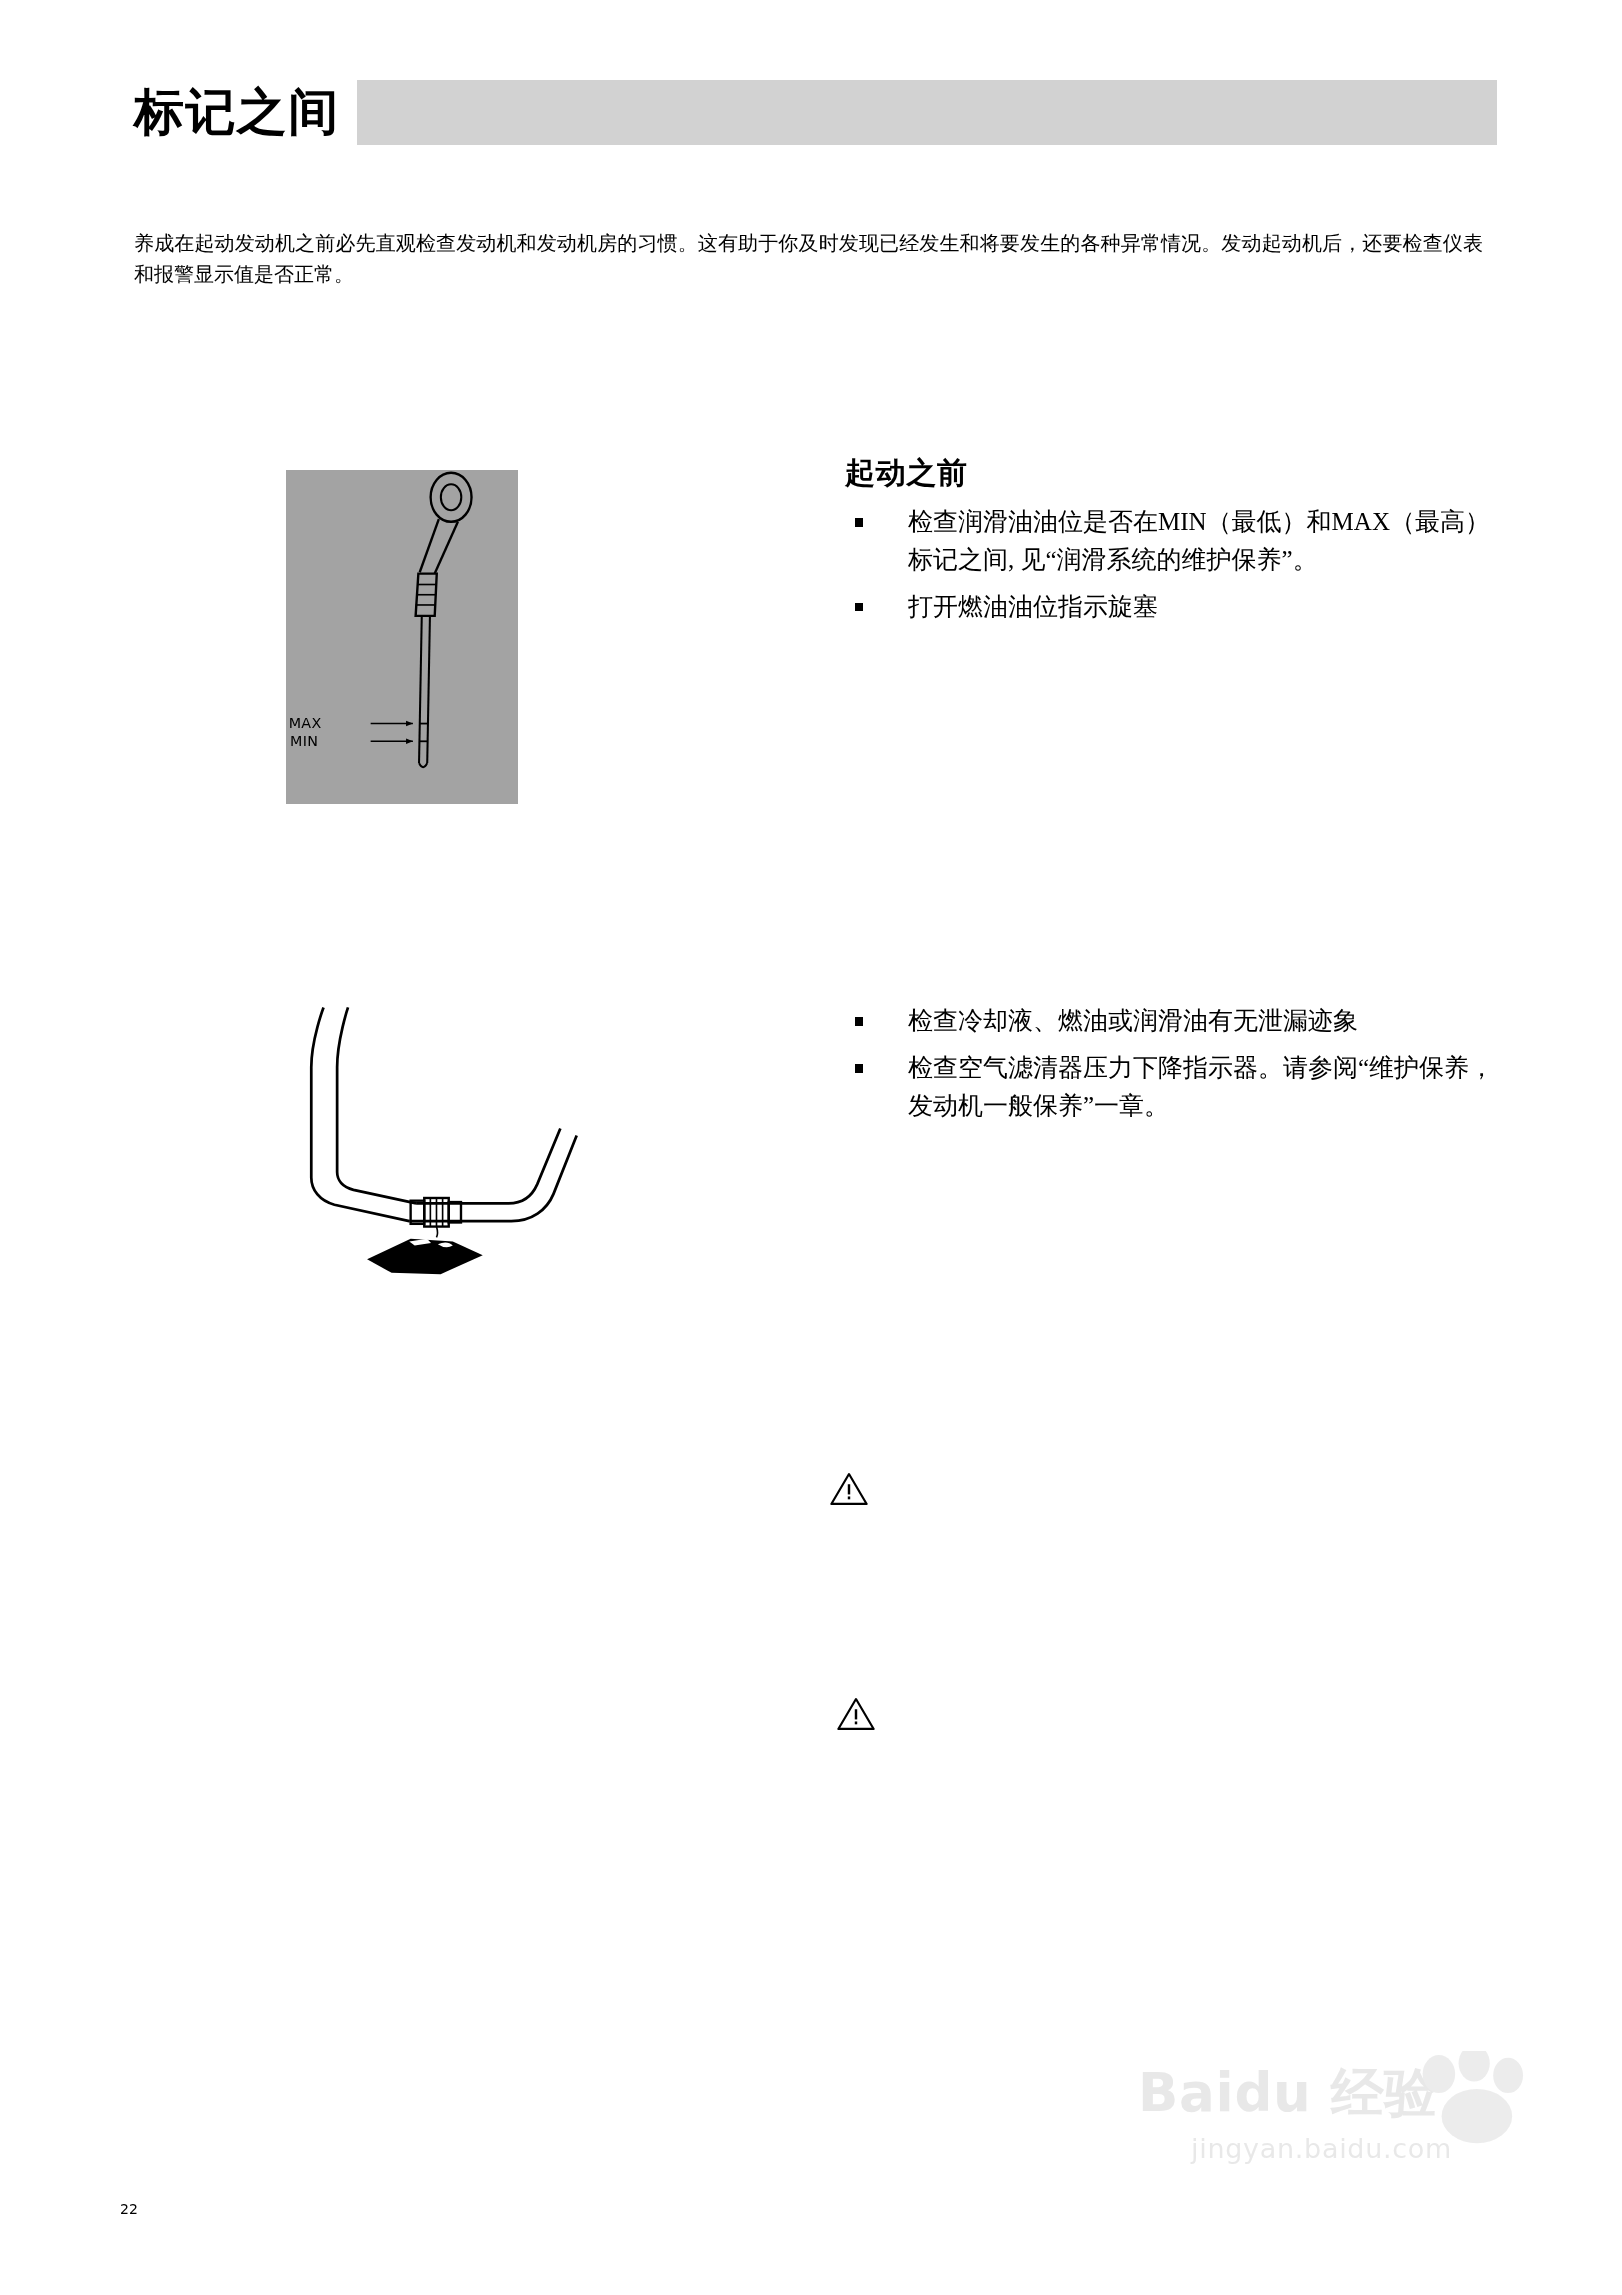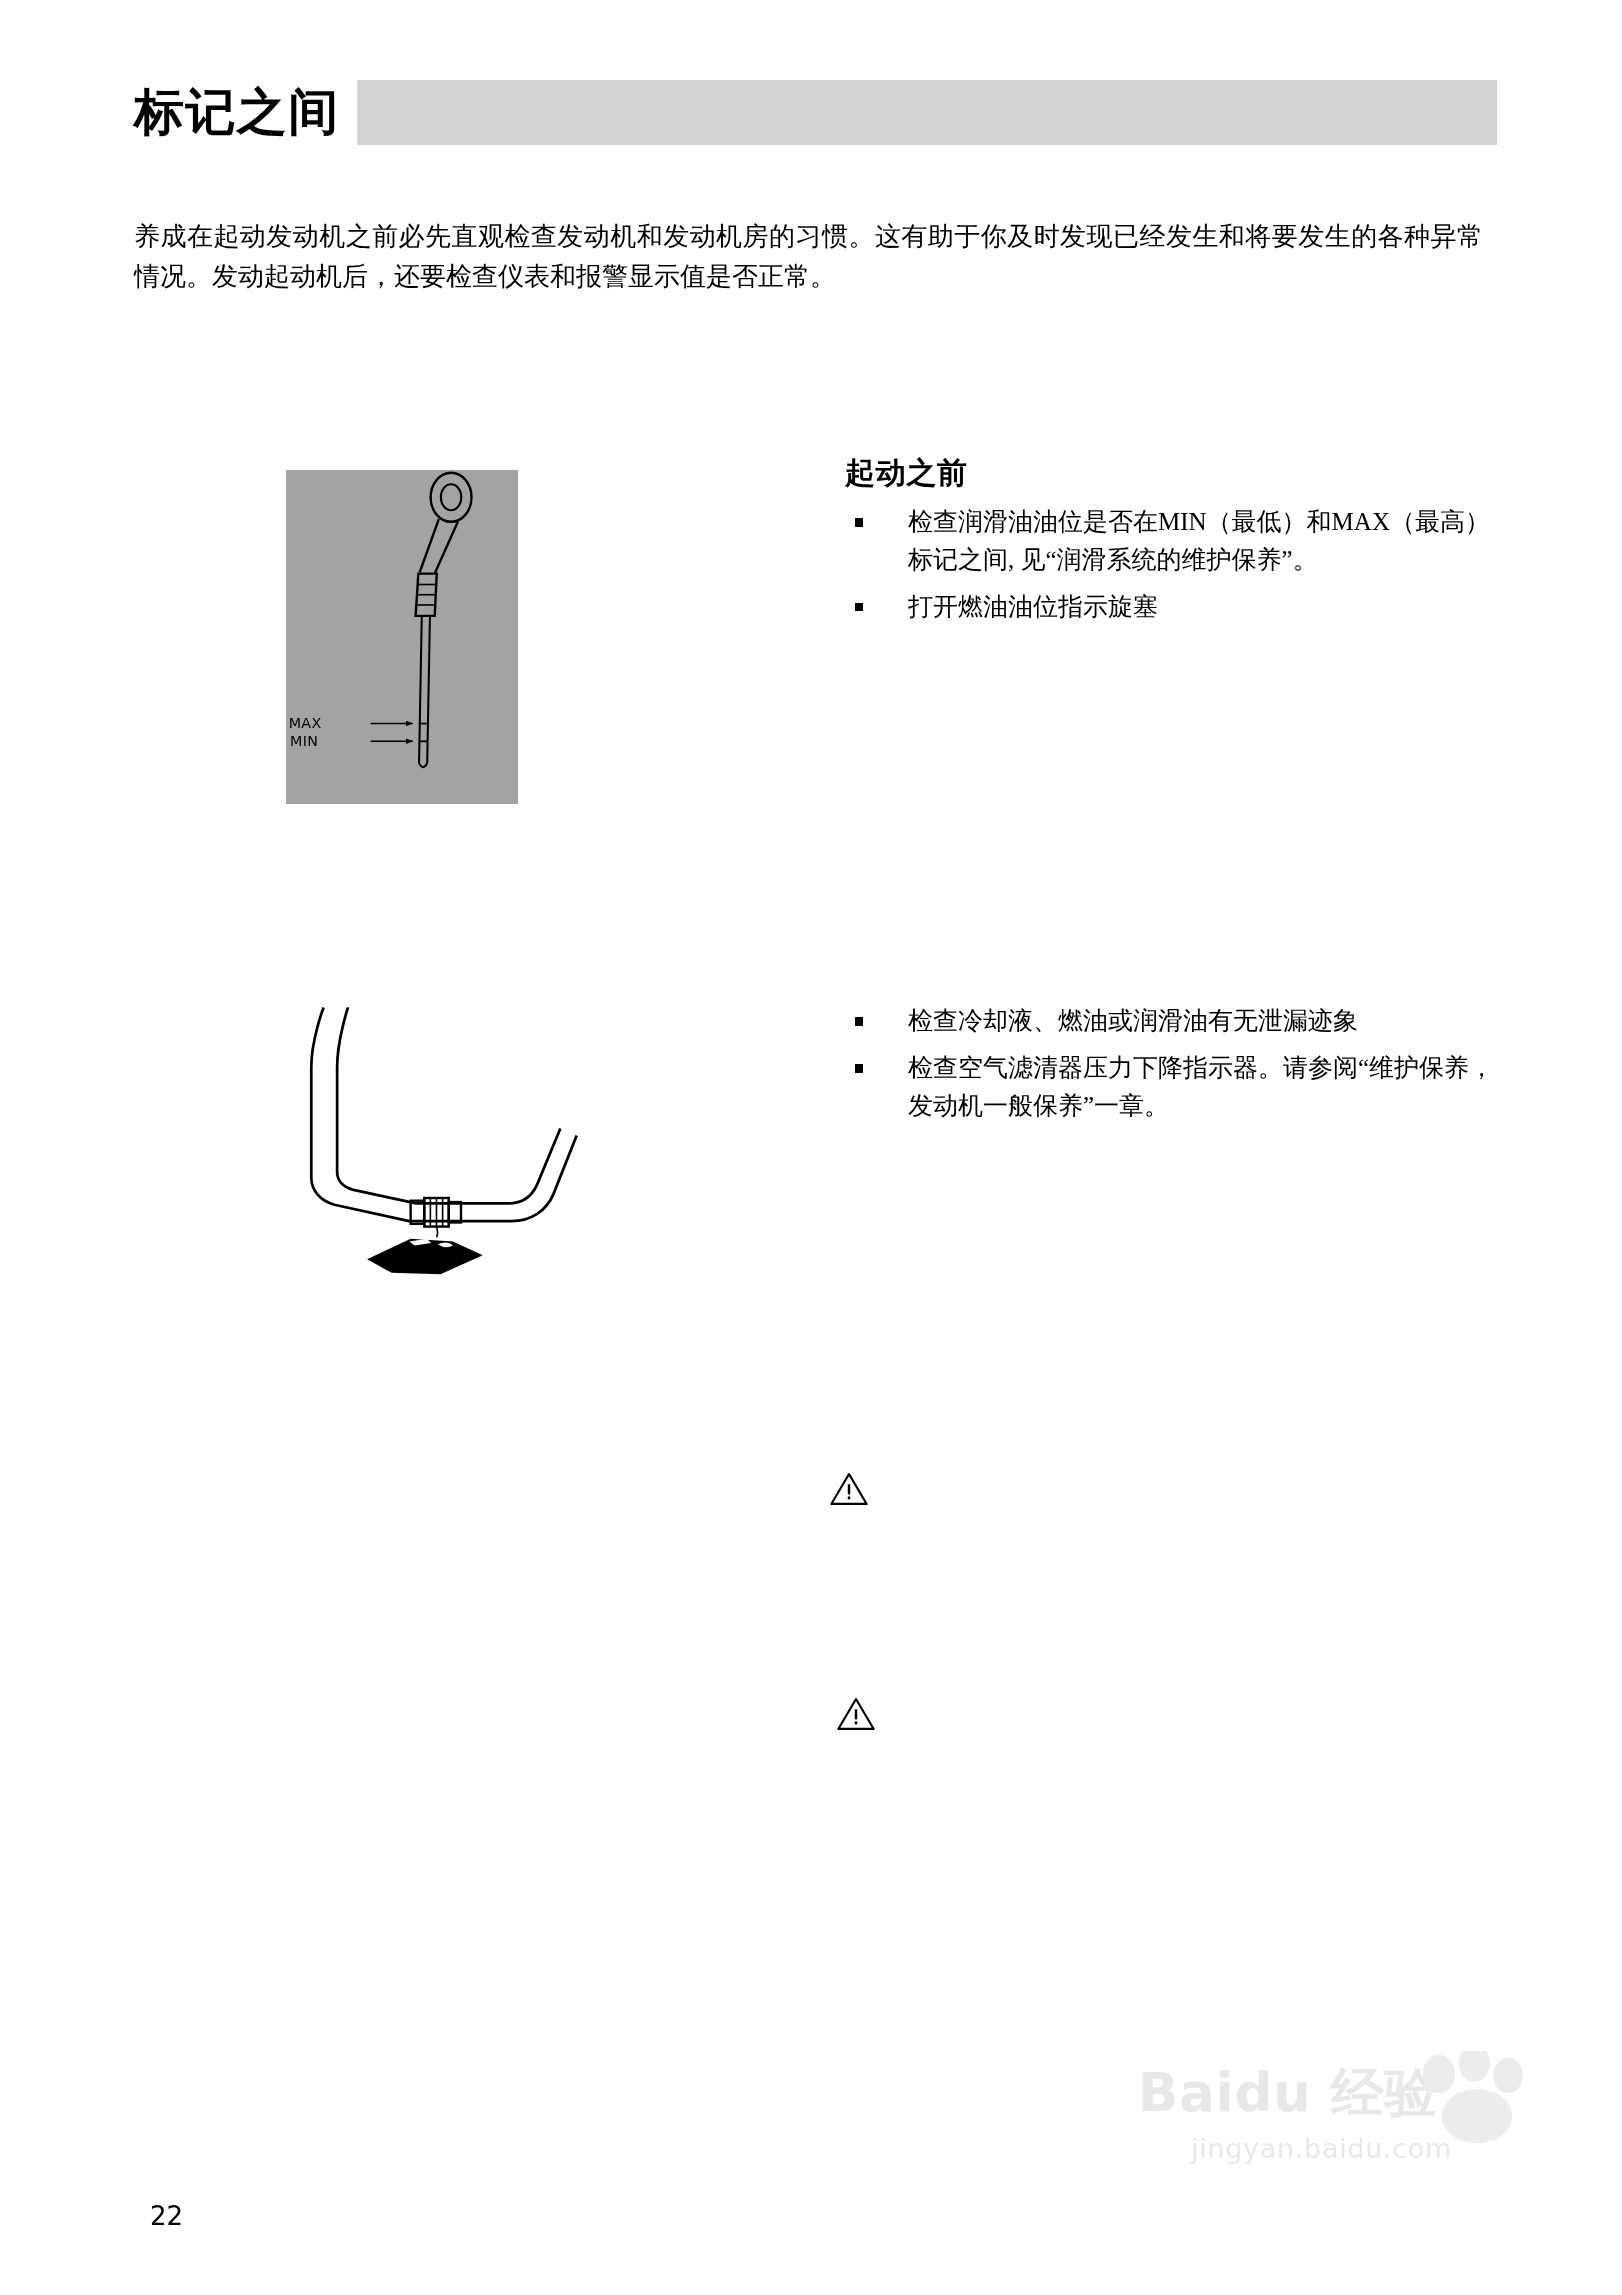--- a/index.html
+++ b/index.html
@@ -50,23 +50,23 @@
     font-size: 50px;
     letter-spacing: 1.4px;
     color: #000000;
     white-space: nowrap;
   }
 
   
   .intro {
     position: absolute;
     left: 134px;
-    top: 217px;
+    top: 228px;
     width: 1349px;
-    font-size: 26px;
+    font-size: 20px;
     line-height: 1.55;
     text-align: justify;
   }
   .warning-line {
     position: absolute;
     left: 204px;
     top: 315px;
     width: 1281px;
     font-size: 26px;
     line-height: 1.55;
@@ -176,24 +176,24 @@
   }
   .wm-paw {
     position: absolute;
     left: 271px;
     top: 0px;
   }
 
   
   .page-number {
     position: absolute;
-    left: 150px;
+    left: 120px;
     top: 2201px;
     font-family: "DejaVu Sans", "Liberation Sans", sans-serif;
-    font-size: 26px;
+    font-size: 14px;
   }
 </style>
 </head>
 <body>
 
 <div class="page">
 
   <div class="title-row">
     <div class="title-bar-bg"></div>
     <div class="title-text">标记之间</div>

